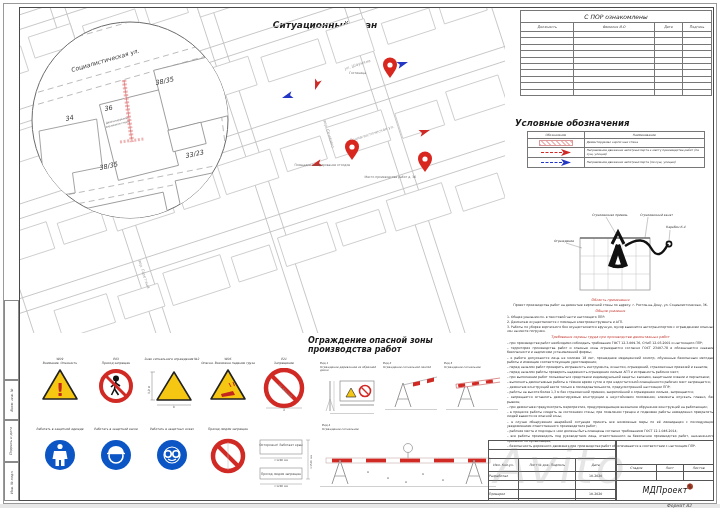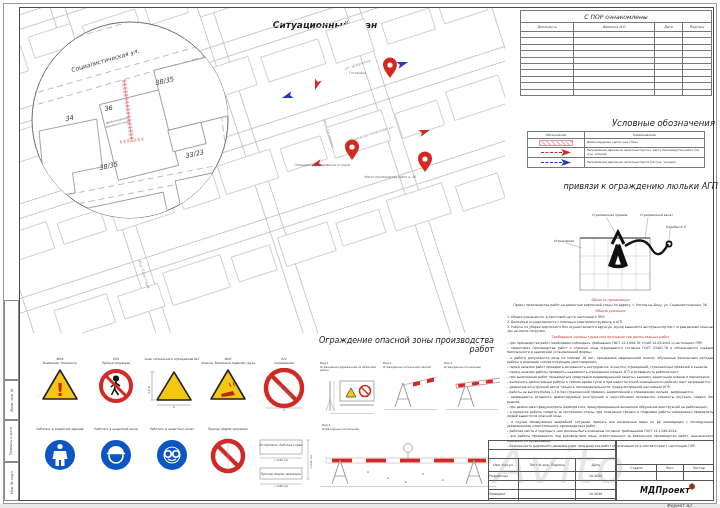--- a/index.html
+++ b/index.html
@@ -12,21 +12,21 @@
   .frame-outer{left:3px;top:3px;width:714px;height:501px;border:1px solid #9a9a9a}
   .frame-inner{left:19px;top:7px;width:695px;height:494px;border:1.3px solid #4a4a4a}
   .photo-edge{left:0;right:0;bottom:0;height:4px;background:#e7e7e7}
 
   .mcell{left:4px;width:15px;border:0.8px solid #8a8a8a;display:flex;align-items:center;justify-content:center;overflow:hidden}
   .mcell span{transform:rotate(-90deg);white-space:nowrap;font-size:3.4px;font-style:italic;color:#444}
 
   .map-title{left:240px;top:20px;width:170px;font-size:9px;font-weight:600;font-style:italic;color:#1c1c1c;text-align:center}
 
   
-  .sec-title{font-style:italic;font-weight:400;color:#1a1a1a;text-align:right;line-height:1.18}
+  .sec-title{font-style:italic;font-weight:700;color:#1a1a1a;text-align:left;line-height:1.18}
 
   
   .sign{position:absolute;width:56px;text-align:center}
   .sign .lbl{font-size:3px;font-style:italic;color:#333;line-height:1.25;min-height:8px}
   .sign .pict{margin-top:2px;display:flex;justify-content:center}
 
   
   .tbl{border-collapse:collapse;width:100%}
   .tbl td,.tbl th{border:0.7px solid #777;font-weight:400}
   .fam-title{font-size:6px;font-style:italic;text-align:center;padding:2px 0}
@@ -40,21 +40,21 @@
     background:repeating-linear-gradient(45deg,#f2bcbc 0,#f2bcbc 1.4px,#fff 1.4px,#fff 3.4px)}
 
   
   .notes{font-size:3.15px;line-height:1.42;color:#2b2b2b;text-align:justify}
   .notes .rh{color:#c03028;text-align:center;font-size:3.4px;font-style:italic;margin:1.5px 0 0.8px}
   .notes p{margin-bottom:0.6px}
 
   
   .stamp td{border:0.7px solid #555;font-size:3.2px;color:#333}
   .stamp .hd{font-size:3px;font-style:italic;text-align:center}
-  .logo-text{font-size:8px;font-weight:700;font-style:italic;color:#111;letter-spacing:0.2px}
+  .logo-text{font-size:8px;font-weight:400;font-style:italic;color:#111;letter-spacing:0.2px}
   .format-label{right:28px;bottom:0px;font-size:4.4px;font-style:italic;color:#444}
 
   .watermark{left:494px;top:438px;font-size:48px;font-weight:400;color:rgba(140,140,140,0.22);
     font-style:italic;letter-spacing:2px;pointer-events:none}
 
   svg text{font-family:"DejaVu Sans",sans-serif}
 </style>
 </head>
 <body>
 
@@ -531,21 +531,20 @@
               <path d="M32,3.5 L22,7 L24.5,3.5 L22,0 Z" fill="#2337c4"></path>
             </svg>
           </td>
       <td>Направление движения автотранспорта (по сущ. улицам)</td>
     </tr>
   </tbody>
     </table>
 </div>
 
 <div class="abs sec-title" style="left:512px;top:182px;width:206px;font-size:8.2px">
-  <div>привязи к ограждению люльки АГП</div>
 </div>
 
 <svg class="abs" style="left:548px;top:204px" width="140" height="92" viewBox="0 0 140 92">
   <rect x="32" y="34" width="70" height="52" fill="#fff" stroke="#9a9a9a" stroke-width="0.8"></rect>
   <g stroke="#c2c2c2" stroke-width="0.5">
     <line x1="46" y1="34" x2="46" y2="86"></line>
       <line x1="60" y1="34" x2="60" y2="86"></line>
       <line x1="74" y1="34" x2="74" y2="86"></line>
       <line x1="88" y1="34" x2="88" y2="86"></line>
     <line x1="32" y1="52" x2="102" y2="52"></line>

